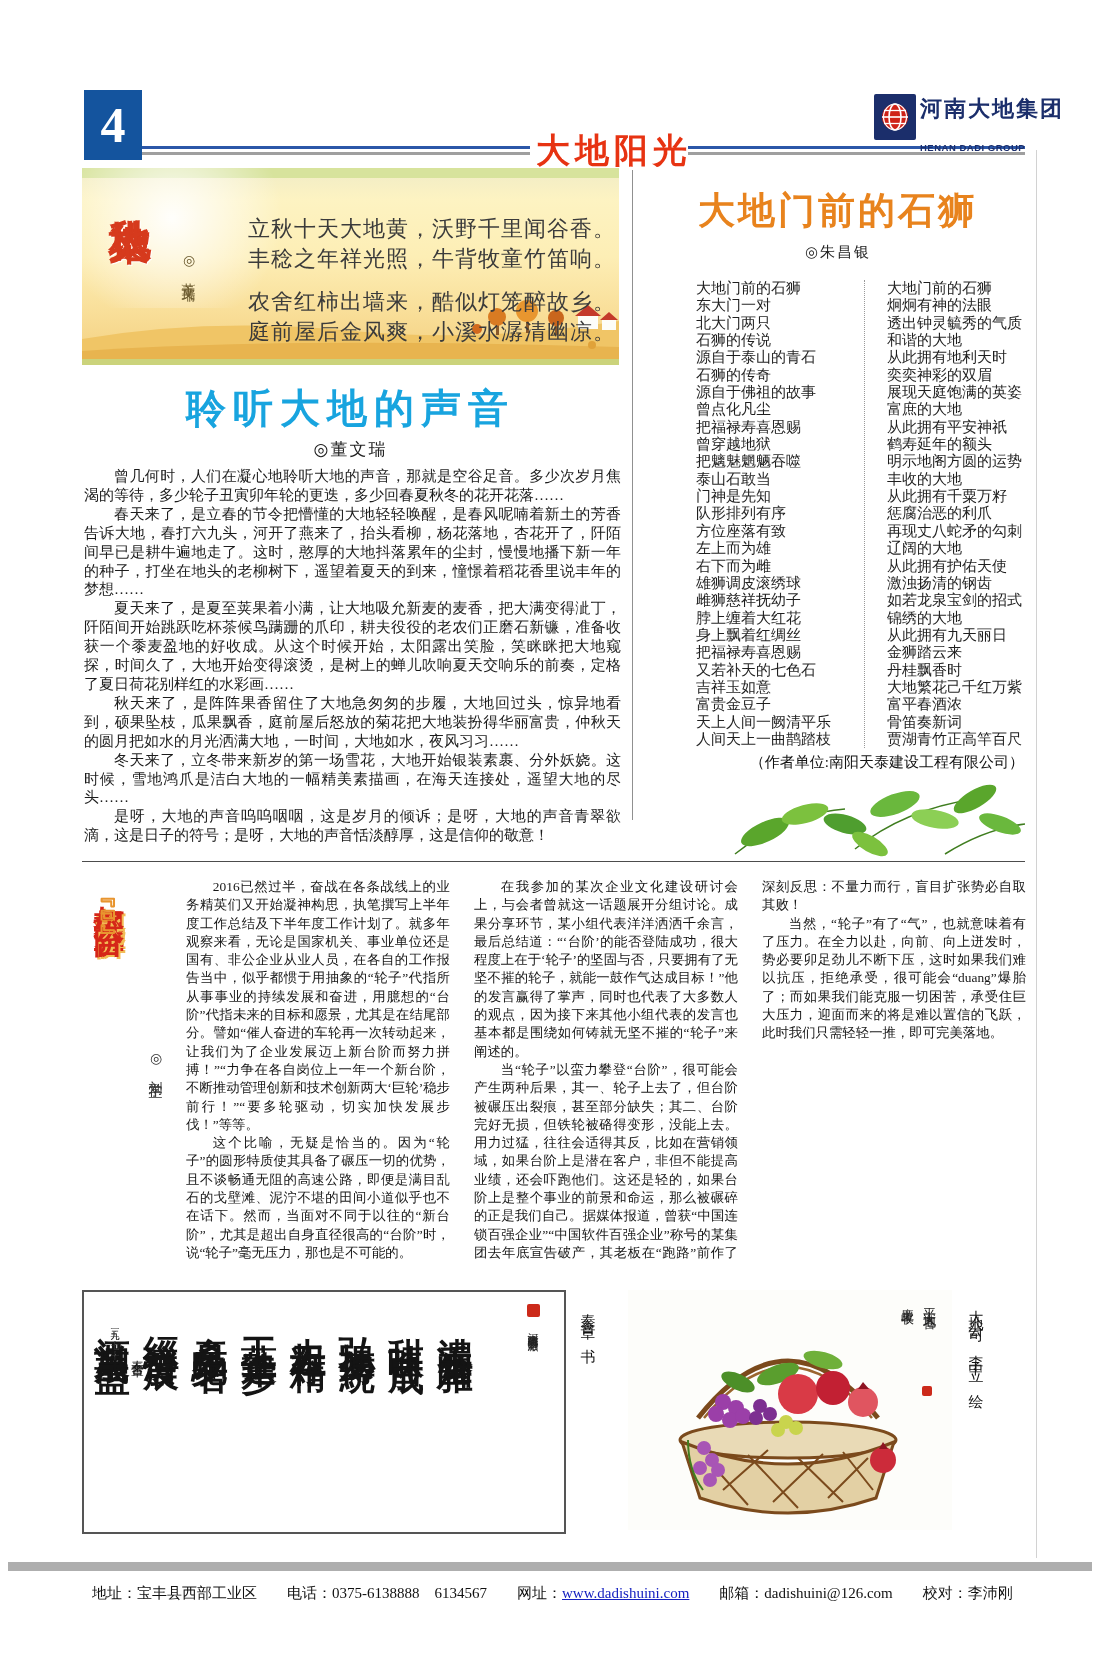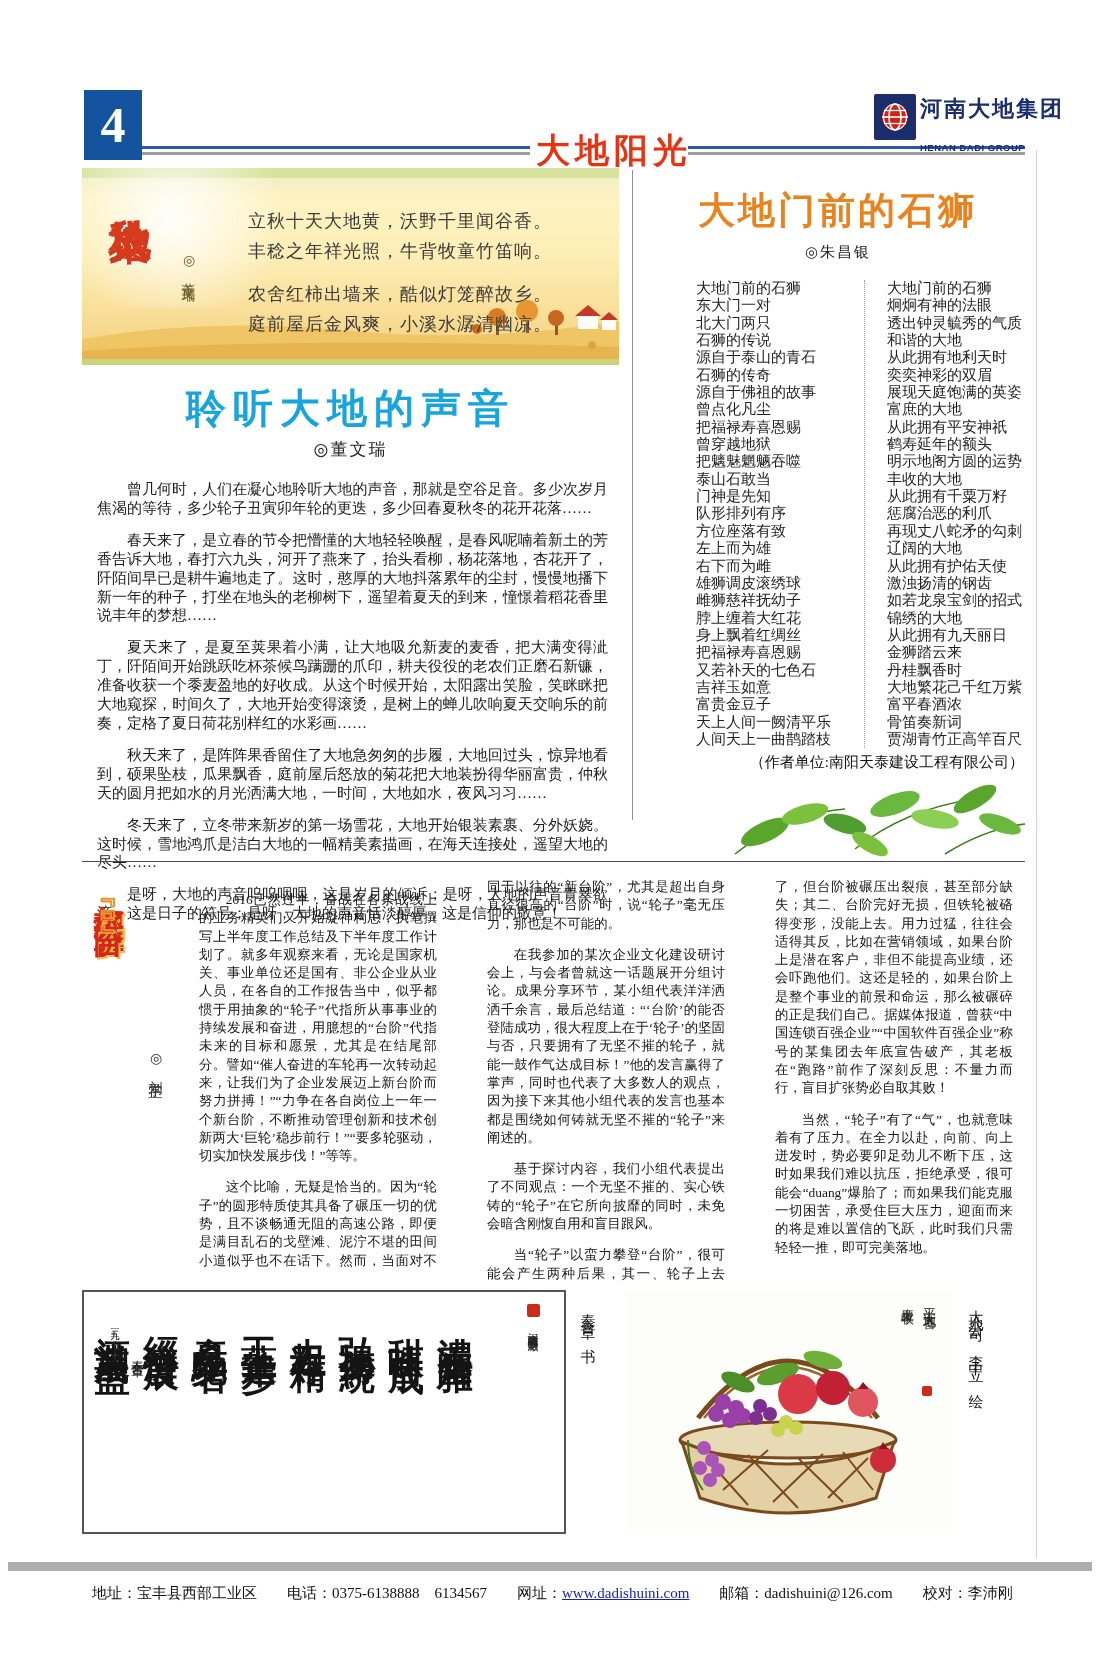--- a/index.html
+++ b/index.html
@@ -25,29 +25,29 @@
   
   #poem-box{left:82px;top:168px;width:537px;height:197px;overflow:hidden;
     background:linear-gradient(180deg,#f0ecc6 0%,#fdf3c2 16%,#fdeeb5 45%,#f9df9a 72%,#f3cf7e 100%);}
   .poem-top-strip{position:absolute;left:0;top:0;width:100%;height:10px;background:#d7e39c;}
   .poem-bottom-strip{position:absolute;left:0;bottom:0;width:100%;height:6px;background:#cbd37b;}
   .glow{position:absolute;left:-40px;top:-40px;width:260px;height:180px;
         background:radial-gradient(circle,rgba(255,255,255,.95),rgba(255,255,255,0) 70%);}
   #poem-title{left:20px;top:18px;font:bold 42px "Liberation Sans",sans-serif;color:#d63a1d;
               text-shadow:1px 1px 0 #fff;}
   #poem-author{left:97px;top:84px;font-size:14px;color:#6b5a2e;letter-spacing:3px;}
-  #poem-text{left:166px;top:38px;font-size:18px;color:#3b3b3b;line-height:30px;letter-spacing:1px;}
+  #poem-text{left:166px;top:46px;font-size:22px;color:#3b3b3b;line-height:30px;letter-spacing:1px;}
   .stanza2{margin-top:13px;}
 
   
   #listen-title{left:82px;top:381px;width:537px;text-align:center;
                 font:bold 40px "Liberation Sans",sans-serif;color:#18a4df;letter-spacing:7px;}
   #listen-author{left:82px;top:438px;width:537px;text-align:center;font-size:17px;color:#222;letter-spacing:2px;}
   #listen-body{left:84px;top:467px;width:537px;font-size:15px;line-height:18.9px;text-align:justify;color:#1c1c1c;}
-  .para{margin:13px;text-indent:2em;}
+  .para{margin:0;text-indent:2em;}
 
   
   #v-divider{left:632px;top:170px;height:650px;border-left:1px solid #909090;}
   #lion-title{left:648px;top:186px;width:380px;text-align:center;
               font:bold 37px "Liberation Sans",sans-serif;color:#e8831d;letter-spacing:3px;}
   #lion-author{left:648px;top:243px;width:380px;text-align:center;font-size:15px;color:#222;letter-spacing:2px;}
   #lion-poem{left:650px;top:280px;width:378px;display:flex;font-size:15px;line-height:17.35px;color:#1f1f1f;}
   #lion-colL{width:214px;padding-left:46px;box-sizing:border-box;}
   #lion-colR{flex:1;border-left:1px dotted #999;padding-left:22px;}
   #lion-attrib{left:650px;top:753px;width:374px;text-align:right;font-size:15px;color:#111;}
@@ -241,21 +241,20 @@
     </g>
   </svg>
 
   <div class="abs" id="mid-rule"></div>
   <div class="abs vert" id="wheel-title"><span class="wheel-t">如何把</span><span class="wheel-q">『</span><span class="wheel-t">轮子</span><span class="wheel-q">』</span><span class="wheel-t">推上</span><span class="wheel-q">『</span><span class="wheel-t">台阶</span><span class="wheel-q">』</span></div>
   <div class="abs vert" id="wheel-author">◎刘学正</div>
   <div class="abs" id="wheel-cols">
       <p class="para">2016已然过半，奋战在各条战线上的业务精英们又开始凝神构思，执笔撰写上半年度工作总结及下半年度工作计划了。就多年观察来看，无论是国家机关、事业单位还是国有、非公企业从业人员，在各自的工作报告当中，似乎都惯于用抽象的“轮子”代指所从事事业的持续发展和奋进，用臆想的“台阶”代指未来的目标和愿景，尤其是在结尾部分。譬如“催人奋进的车轮再一次转动起来，让我们为了企业发展迈上新台阶而努力拼搏！”“力争在各自岗位上一年一个新台阶，不断推动管理创新和技术创新两大‘巨轮’稳步前行！”“要多轮驱动，切实加快发展步伐！”等等。</p>
       <p class="para">这个比喻，无疑是恰当的。因为“轮子”的圆形特质使其具备了碾压一切的优势，且不谈畅通无阻的高速公路，即便是满目乱石的戈壁滩、泥泞不堪的田间小道似乎也不在话下。然而，当面对不同于以往的“新台阶”，尤其是超出自身直径很高的“台阶”时，说“轮子”毫无压力，那也是不可能的。</p>
       <p class="para">在我参加的某次企业文化建设研讨会上，与会者曾就这一话题展开分组讨论。成果分享环节，某小组代表洋洋洒洒千余言，最后总结道：“‘台阶’的能否登陆成功，很大程度上在于‘轮子’的坚固与否，只要拥有了无坚不摧的轮子，就能一鼓作气达成目标！”他的发言赢得了掌声，同时也代表了大多数人的观点，因为接下来其他小组代表的发言也基本都是围绕如何铸就无坚不摧的“轮子”来阐述的。</p>
-      <p class="para">基于探讨内容，我们小组代表提出了不同观点：一个无坚不摧的、实心铁铸的“轮子”在它所向披靡的同时，未免会暗含刚愎自用和盲目跟风。</p>
       <p class="para">当“轮子”以蛮力攀登“台阶”，很可能会产生两种后果，其一、轮子上去了，但台阶被碾压出裂痕，甚至部分缺失；其二、台阶完好无损，但铁轮被硌得变形，没能上去。用力过猛，往往会适得其反，比如在营销领域，如果台阶上是潜在客户，非但不能提高业绩，还会吓跑他们。这还是轻的，如果台阶上是整个事业的前景和命运，那么被碾碎的正是我们自己。据媒体报道，曾获“中国连锁百强企业”“中国软件百强企业”称号的某集团去年底宣告破产，其老板在“跑路”前作了深刻反思：不量力而行，盲目扩张势必自取其败！</p>
       <p class="para">当然，“轮子”有了“气”，也就意味着有了压力。在全力以赴，向前、向上迸发时，势必要卯足劲儿不断下压，这时如果我们难以抗压，拒绝承受，很可能会“duang”爆胎了；而如果我们能克服一切困苦，承受住巨大压力，迎面而来的将是难以置信的飞跃，此时我们只需轻轻一推，即可完美落地。</p>
     </div>
 
   <div class="abs" id="calli-frame">
     <div id="calli-cols">
         <div class="calli-col vert">濃香幽雅</div>
         <div class="calli-col vert">甜味自成</div>
         <div class="calli-col vert">弘揚傳統</div>
         <div class="calli-col vert">去粗存精</div>

